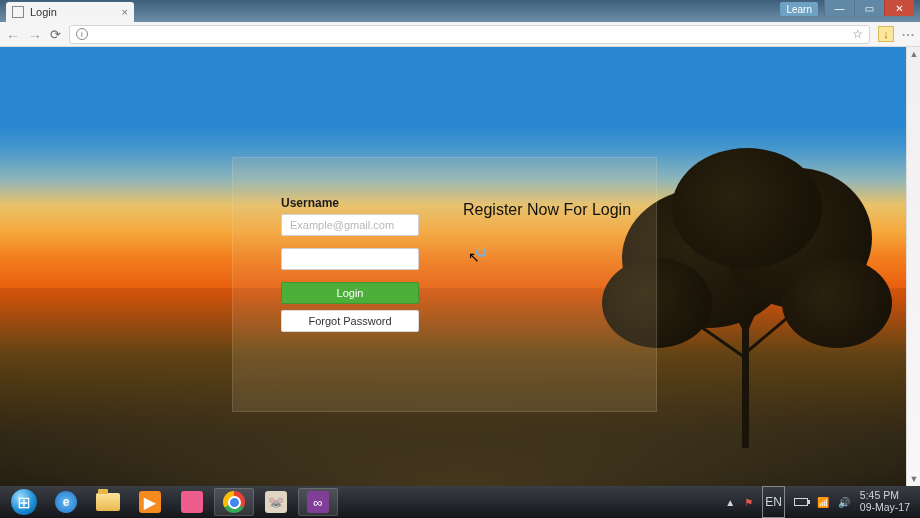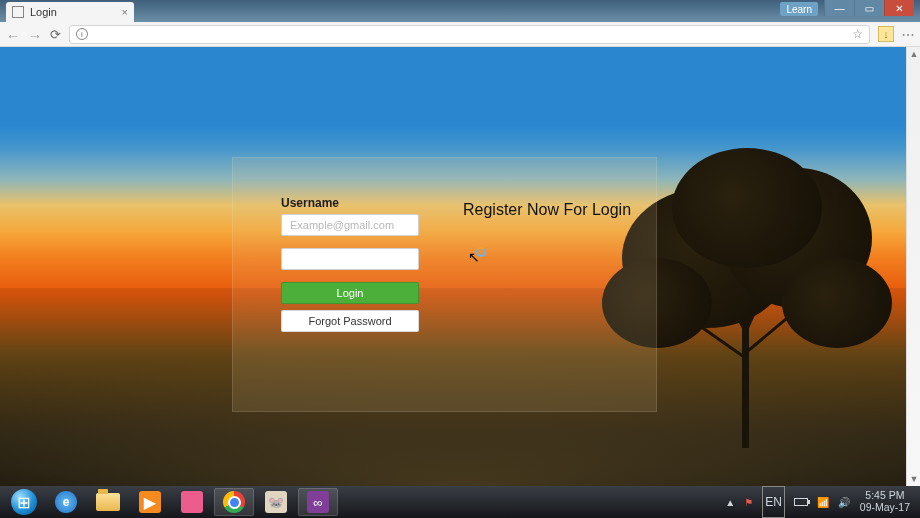--- a/index.html
+++ b/index.html
@@ -92,21 +92,21 @@
   .wmp { width:22px;height:22px;background:#f58a1f;border-radius:3px;display:flex;align-items:center;justify-content:center;color:#fff;}
   .pink { width:22px;height:22px;background:#ec5c8c;border-radius:3px;}
   .chrome-ico { width:22px;height:22px;border-radius:50%;
     background: conic-gradient(#ea4335 0 120deg,#34a853 120deg 240deg,#fbbc05 240deg 360deg);
     display:flex;align-items:center;justify-content:center;}
   .chrome-ico:after{content:"";width:9px;height:9px;background:#4285f4;border:2px solid #fff;border-radius:50%;}
   .gimp { width:22px;height:22px;background:#e0d5c0;border-radius:3px;display:flex;align-items:center;justify-content:center;font-size:13px;}
   .vs { width:22px;height:22px;background:#7f3f98;border-radius:3px;display:flex;align-items:center;justify-content:center;color:#fff;font-size:13px;}
 
   .tray { margin-left:auto; display:flex; align-items:center; gap:9px; color:#cfd6dd; font-size:10px; padding-right:6px;}
-  .tray .clock { text-align:center; line-height:1.1; font-size:10.5px;}
+  .tray .clock { text-align:left; line-height:1.1; font-size:10.5px;}
   .lang { border:1px solid #888; padding:8px 2px; font-size:12px;}
   .flag { color:#e25b4b; }
   .battery { width:14px;height:8px;border:1px solid #cfd6dd;position:relative;}
   .battery:after{content:"";position:absolute;right:-3px;top:1px;width:2px;height:4px;background:#cfd6dd;}
   .speaker:before{content:"🔊";font-size:10px;}
   .net:before{content:"📶";font-size:10px;}
   .chev { color:#cfd6dd; font-size:10px; }
 </style>
 </head>
 <body>

